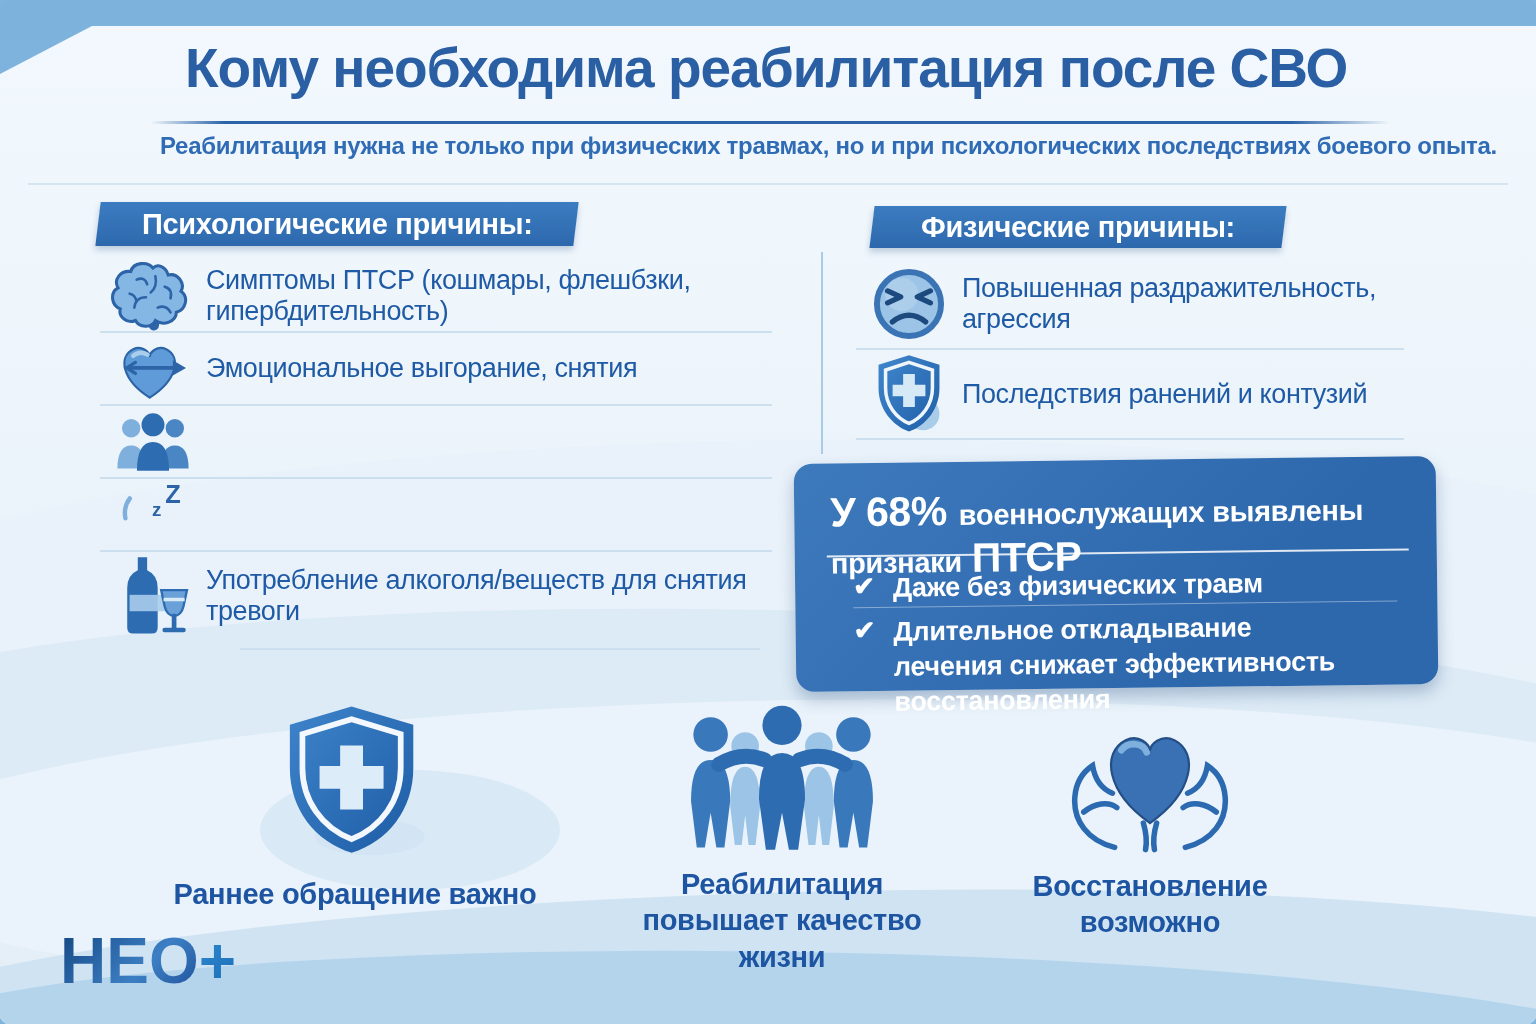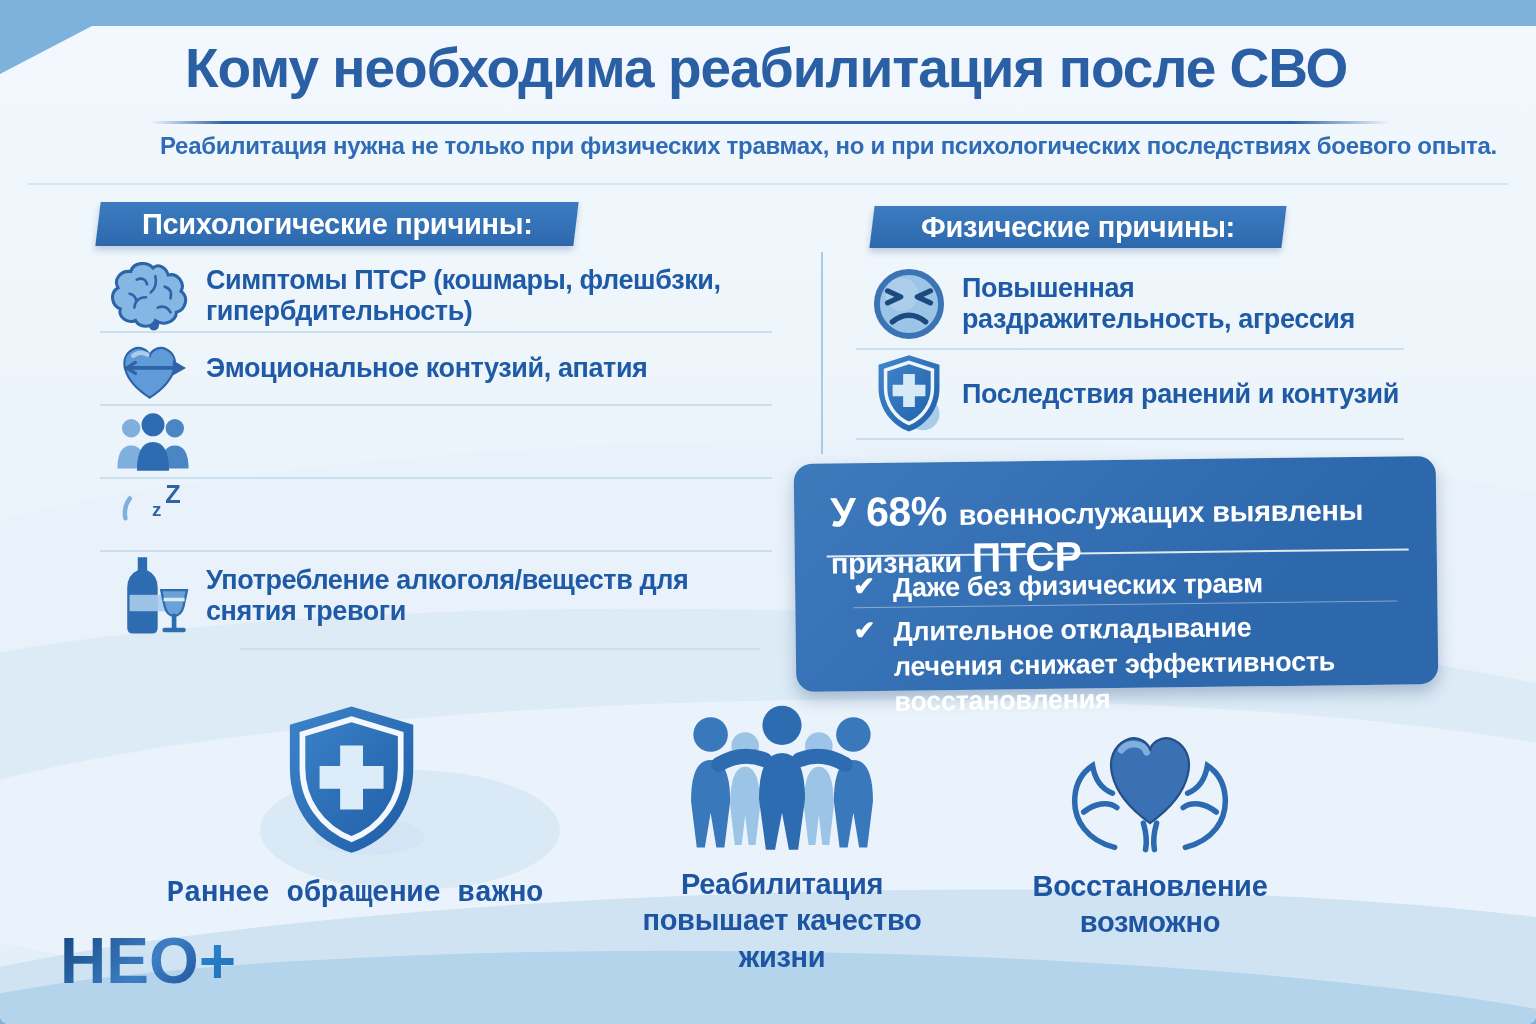--- a/index.html
+++ b/index.html
@@ -34,21 +34,21 @@
   .banner { position:absolute; height:44px; background:linear-gradient(180deg,#3c7cc0 0%,#2d68ad 100%);
             transform:skewX(-7deg); box-shadow:0 4px 6px rgba(40,80,130,0.25);
             display:flex; align-items:center; justify-content:center; }
   .banner span { transform:skewX(7deg); color:#ffffff; font-weight:700; font-size:29px; letter-spacing:-0.3px; }
   .banner-left { left:98px; top:202px; width:478px; }
   .banner-right { left:872px; top:206px; width:412px; height:42px; }
 
   .row { display:flex; align-items:center; border-bottom:2px solid #ccdfef; }
   .row:last-child { border-bottom:none; }
   .icon-cell { width:106px; display:flex; align-items:center; justify-content:center; flex:0 0 106px; }
-  .row-text { color:#1e5aa5; font-weight:700; font-size:27px; letter-spacing:-0.4px; }
+  .row-text { color:#1e5aa5; font-weight:400; font-size:27px; letter-spacing:-0.4px; }
 
   .psych-list { position:absolute; left:100px; top:260px; width:672px; }
   .psych-list .row { height:73px; }
   .psych-list .row.tall { height:88px; }
   .last-rule { position:absolute; left:240px; top:648px; width:520px; height:2px; background:#ccdfef; }
 
   .phys-list { position:absolute; left:856px; top:260px; width:548px; }
   .phys-list .row { height:90px; border-bottom:2px solid #ccdfef; }
   .phys-list .row:last-child { border-bottom:2px solid #ccdfef;text-align:center; }
 
@@ -65,21 +65,21 @@
   .stat-rule { position:absolute; left:32px; right:28px; top:92px; height:2px; background:rgba(255,255,255,0.85); }
   .stat-bullet { position:absolute; left:58px; display:flex; gap:18px; align-items:flex-start; }
   .sb1 { top:108px; }
   .sb2 { top:152px; }
   .stat-brule { position:absolute; left:58px; right:40px; top:144px; height:1px; background:rgba(255,255,255,0.4); }
   .check { font-size:26px; font-weight:800; line-height:1.2; }
   .bullet-text { font-size:27px; font-weight:600; max-width:470px; line-height:1.3; letter-spacing:-0.3px; }
 
   
   .f-item { position:absolute; display:flex; flex-direction:column; align-items:center; }
-  .f1 { left:150px; top:702px; width:410px;font-family:Liberation Mono, monospace; }
+  .f1 { left:150px; top:702px; width:410px; }
   .f2 { left:612px; top:700px; width:340px; }
   .f3 { left:1000px; top:706px; width:300px; }
   .f-label { margin-top:14px; text-align:center; color:#1e55a2; font-weight:700;
              font-size:29px; line-height:1.25; letter-spacing:-0.3px; }
   .f2 .f-label { max-width:300px; }
   .f3 .f-label { max-width:240px; }
 
   .logo { position:absolute; left:60px; top:924px; font-size:64px; font-weight:800; letter-spacing:0px; }
   .logo .nm { color:#1d4f99;
               background:linear-gradient(135deg,#12447f 0%,#3d7fc4 60%,#1d4f99 100%);
@@ -131,21 +131,21 @@
       <div class="row">
         <div class="icon-cell">
           <svg width="84" height="66" viewBox="0 0 72 60">
             <path d="M33 56 C8 40 4 19 18 12 C26 8 33 15 33 19 C33 15 40 8 48 12 C62 19 58 40 33 56 Z" fill="#5e9bd8" stroke="#2d63a7" stroke-width="2"></path>
             <path d="M18 18 q6 -5 13 -1" stroke="#a9cdea" stroke-width="4" fill="none" stroke-linecap="round"></path>
             <path d="M14 29 H56" stroke="#2d63a7" stroke-width="3.4" stroke-linecap="round"></path>
             <path d="M54 22 L66 29 L54 36 Z" fill="#2d63a7"></path>
             <path d="M20 24 L12 29 L20 34" stroke="#2d63a7" stroke-width="3" fill="none" stroke-linecap="round"></path>
           </svg>
         </div>
-        <div class="row-text">Эмоциональное контузий, апатия</div>
+        <div class="row-text">Эмоциональное выгорание, снятия</div>
       </div>
       <div class="row">
         <div class="icon-cell">
           <svg width="78" height="62" viewBox="0 0 66 54">
             <circle cx="14" cy="15" r="8" fill="#7fb0dd"></circle>
             <path d="M2 50 q0 -20 12 -20 q12 0 12 20 z" fill="#7fb0dd"></path>
             <circle cx="52" cy="15" r="8" fill="#4a86c4"></circle>
             <path d="M40 50 q0 -20 12 -20 q12 0 12 20 z" fill="#4a86c4"></path>
             <circle cx="33" cy="12" r="10" fill="#2e6cb2"></circle>
             <path d="M19 52 q0 -25 14 -25 q14 0 14 25 z" fill="#2e6cb2"></path>

